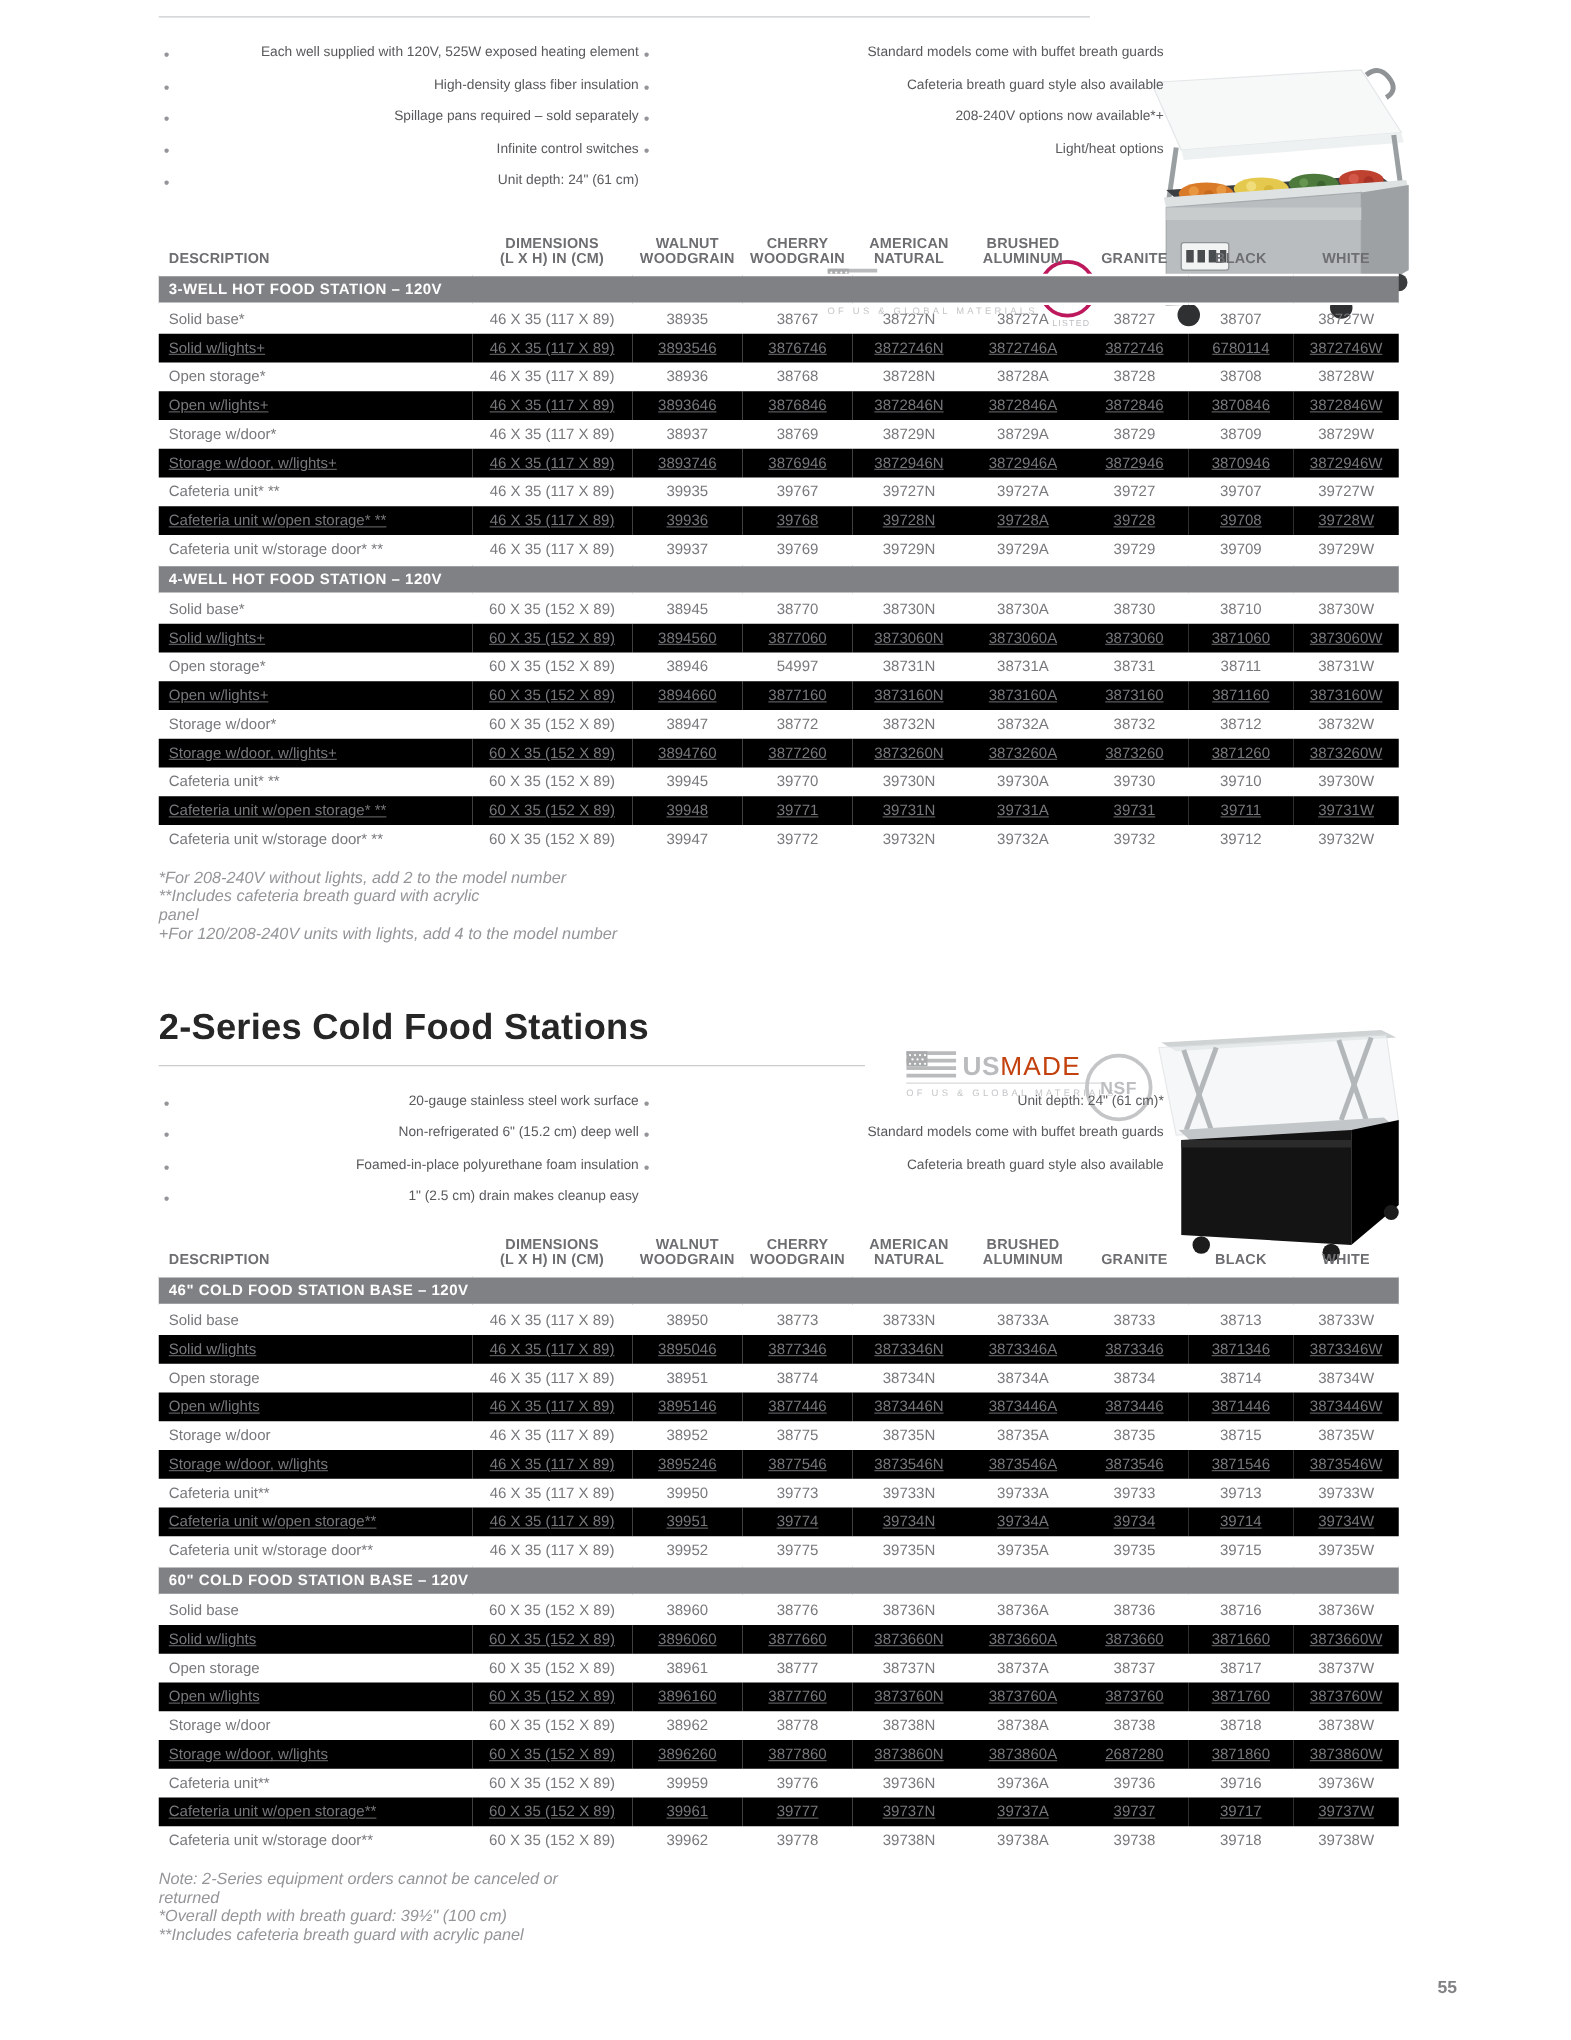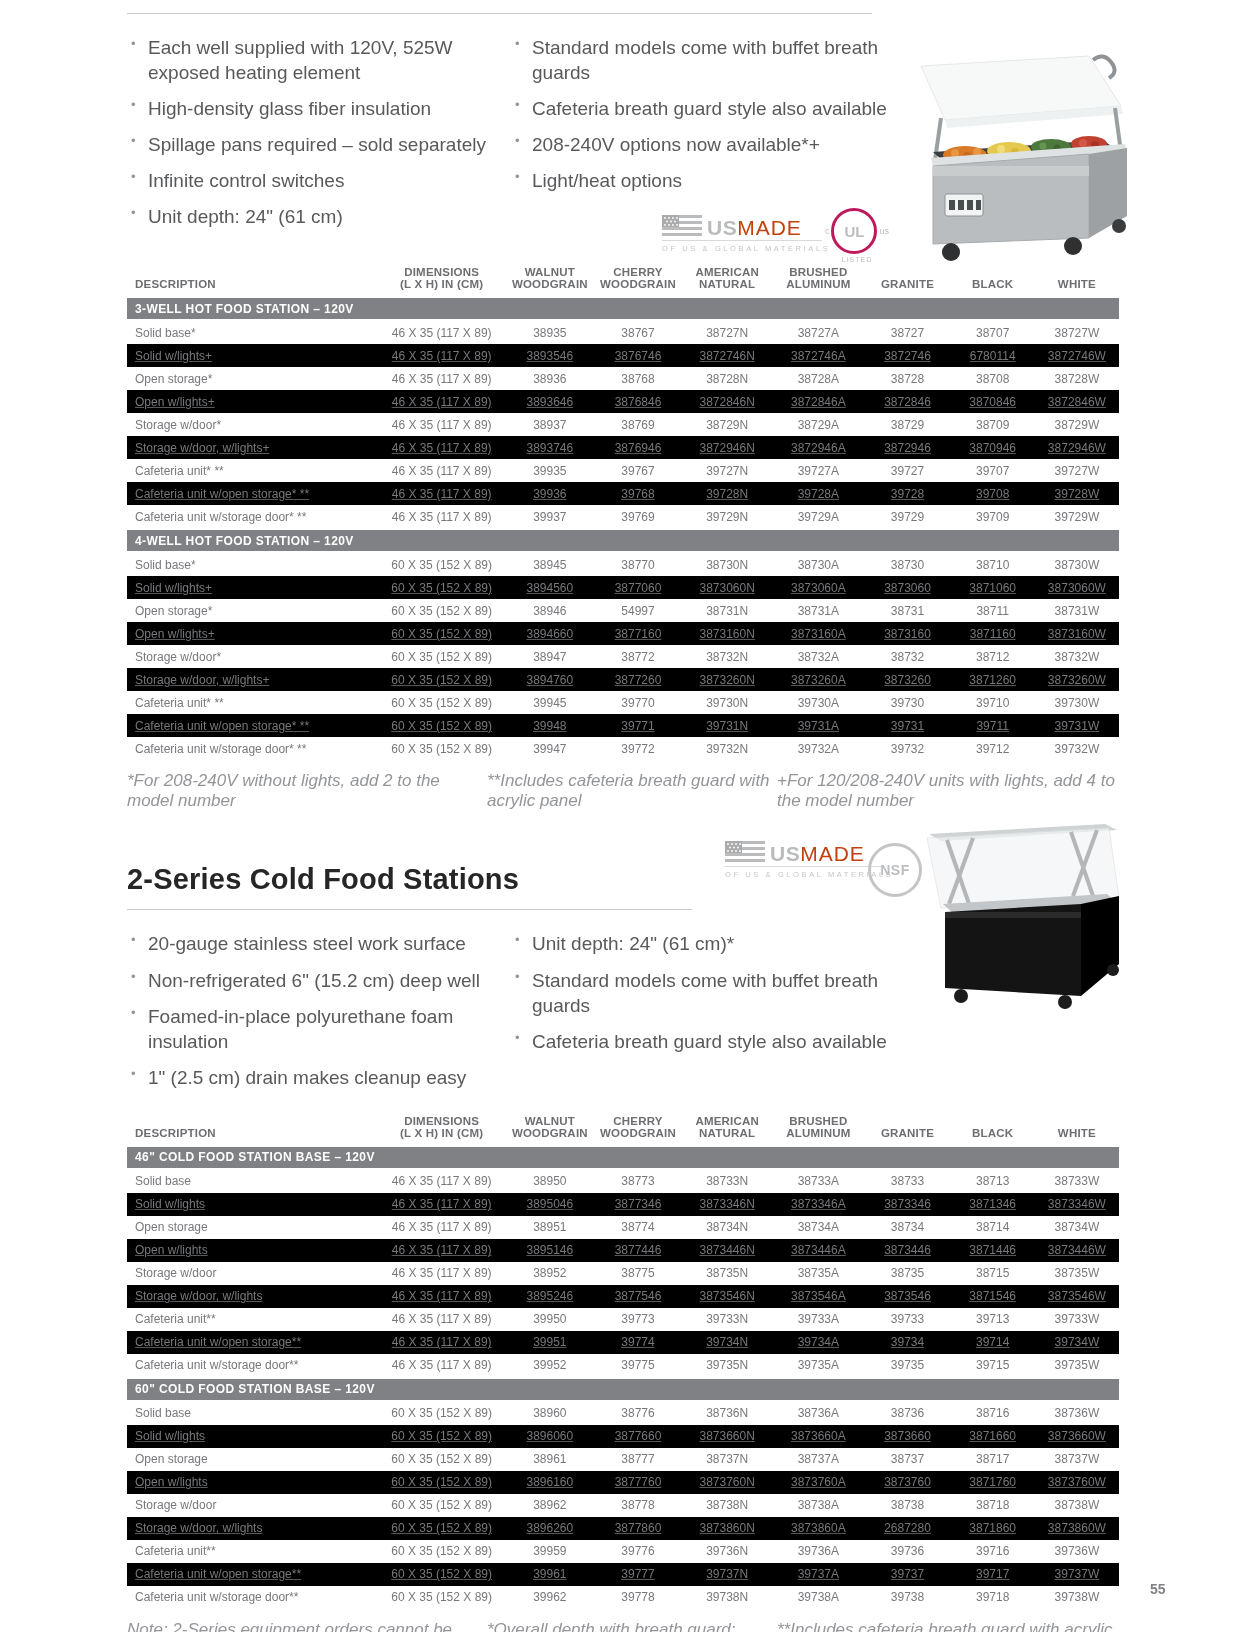--- a/index.html
+++ b/index.html
@@ -8,39 +8,39 @@
   .content{position:absolute;left:127px;top:0;width:992px;}
 
   
   .sec-title{font-size:29px;font-weight:700;color:#262626;letter-spacing:.2px;margin:0;}
   .title-rule{height:1px;background:#c9cbcd;margin-top:13px;}
 
   
   .bullets-row{display:flex;margin-top:21px;}
   ul.bullets{list-style:none;margin:0;padding:0;}
   ul.bullets li{position:relative;padding-left:21px;margin-bottom:11px;
-                font-size:19px;line-height:1.32;color:#58595b;}
+                font-size:11px;line-height:1.32;color:#58595b;text-align:right;}
   ul.bullets li::before{content:"•";position:absolute;left:4px;top:0;color:#939598;font-size:13px;}
   .col-left{width:384px;}
   .col-right{width:420px;}
 
   
   table.catalog{border-collapse:collapse;table-layout:fixed;width:992px;margin-top:24px;}
   table.catalog th{font-size:11.5px;font-weight:700;color:#6d6e71;white-space:pre-line;
                    vertical-align:bottom;text-align:center;padding:0 2px 6px 2px;letter-spacing:.2px;}
   table.catalog th.col-desc{text-align:left;padding-left:8px;}
   table.catalog td{font-size:12px;color:#77787b;text-align:center;padding:4.5px 2px;}
   table.catalog tr td:first-child{text-align:left;padding-left:8px;}
   table.catalog tr.alt{background:#000000;text-decoration:underline;}
   table.catalog tr.section-row td{background:#7f8184;color:#ffffff;font-weight:700;
        font-size:12px;letter-spacing:.4px;text-align:left;padding:3.5px 8px;
        border-top:2px solid #fff;border-bottom:2px solid #fff;}
 
   
-  .footnotes{display:flex;margin-top:11px;font-size:17px;font-style:italic;color:#939598;}
+  .footnotes{display:flex;margin-top:11px;font-size:13px;font-style:italic;color:#939598;flex-direction:column;}
   .footnotes .fn1{width:360px;}
   .footnotes .fn2{width:290px;}
   .footnotes .fn3{flex:1;}
 
   
   .usmade{position:absolute;width:160px;}
   .usmade-top{display:flex;align-items:flex-end;border-bottom:1px solid #d7d9da;padding-bottom:2px;}
   .usmade .us{font-size:21px;font-weight:700;color:#b9bbbd;letter-spacing:.5px;margin-left:5px;line-height:.9;}
   .usmade .made{font-size:21px;font-weight:300;color:#c2410c;letter-spacing:1px;line-height:.9;}
   .usmade-sub{font-size:7.5px;letter-spacing:2.6px;color:#c3c5c7;margin-top:3px;white-space:nowrap;}

